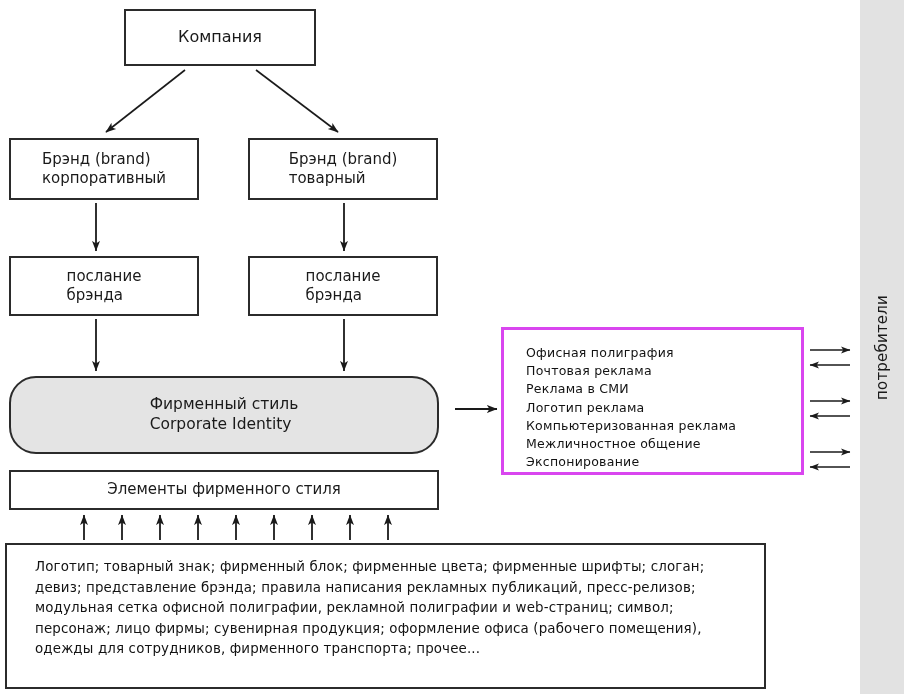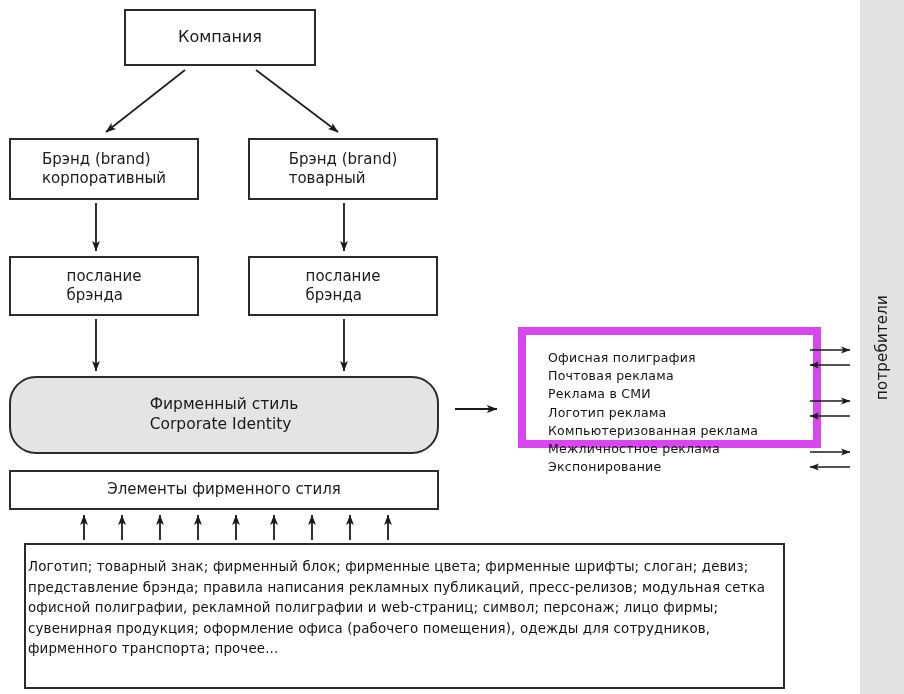--- a/index.html
+++ b/index.html
@@ -61,45 +61,44 @@
     writing-mode: vertical-rl;
     transform: rotate(180deg);
     white-space: nowrap;
   }
   
   #channels-box {
     position: absolute;
     left: 501px;
     top: 327px;
     width: 303px;
-    height: 121px;
+    height: 148px;
     box-sizing: border-box;
-    border: 8px solid #d946ef;
+    border: 3px solid #d946ef;
     background: #ffffff;
     padding: 14px 0 0 22px;
-    margin-left: 17px;
   }
   #channels-box .ch-item {
     font-size: 12.5px;
     color: #121212;
     line-height: 18.2px;
     white-space: nowrap;
     letter-spacing: 0.25px;
   }
   
   #elements-text-box {
     position: absolute;
-    left: 24px;
+    left: 5px;
     top: 543px;
     width: 761px;
     height: 146px;
     box-sizing: border-box;
     border: 2px solid #2b2b2b;
     background: #ffffff;
-    padding: 12px 14px 0 2px;
+    padding: 12px 14px 0 28px;
   }
   #elements-text-box p {
     margin: 0;
     font-size: 13.4px;
     color: #121212;
     line-height: 20.6px;
     letter-spacing: 0.15px;
   }
   svg.overlay {
     position: absolute;
@@ -152,21 +151,21 @@
   <div class="box" style="left:9px; top:470px; width:430px; height:40px; font-size:15px;">
     <span class="box-text">Элементы фирменного стиля</span>
   </div>
 
   <div id="channels-box">
     <div class="ch-item">Офисная полиграфия</div>
     <div class="ch-item">Почтовая реклама</div>
     <div class="ch-item">Реклама в СМИ</div>
     <div class="ch-item">Логотип реклама</div>
     <div class="ch-item">Компьютеризованная реклама</div>
-    <div class="ch-item">Межличностное реклама</div>
+    <div class="ch-item">Межличностное общение</div>
     <div class="ch-item">Экспонирование</div>
   </div>
 
   <div id="elements-text-box">
     <p>Логотип; товарный знак; фирменный блок; фирменные цвета; фирменные шрифты; слоган; девиз; представление брэнда; правила написания рекламных публикаций, пресс-релизов; модульная сетка офисной полиграфии, рекламной полиграфии и web-страниц; символ; персонаж; лицо фирмы; сувенирная продукция; оформление офиса (рабочего помещения), одежды для сотрудников, фирменного транспорта; прочее...</p>
   </div>
 
   <svg class="overlay" viewBox="0 0 904 694" xmlns="http://www.w3.org/2000/svg">
     <defs>
       <marker id="ah" markerWidth="8" markerHeight="8" refX="6.2" refY="3" orient="auto" markerUnits="strokeWidth">

